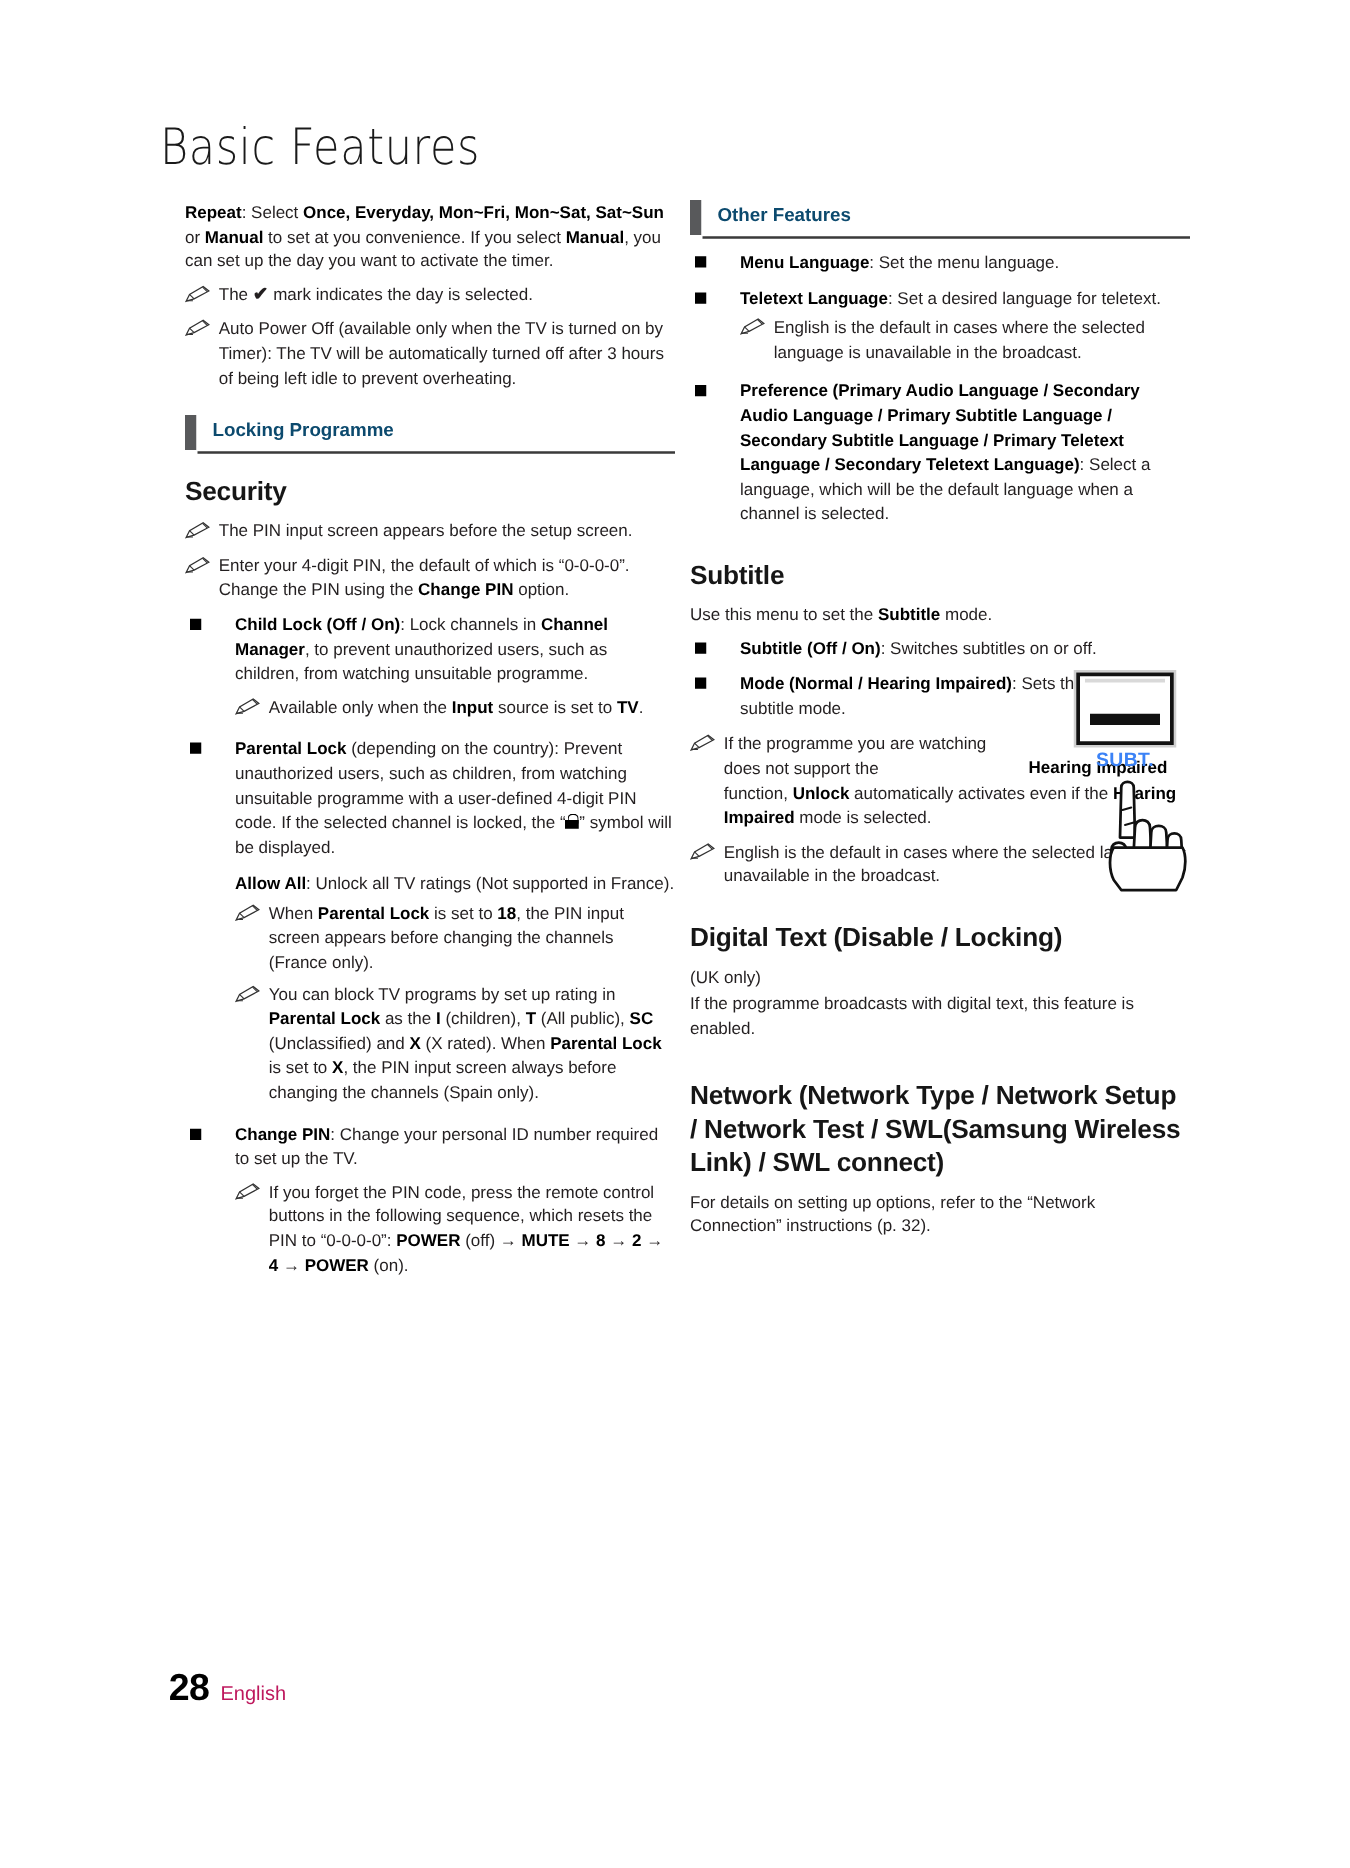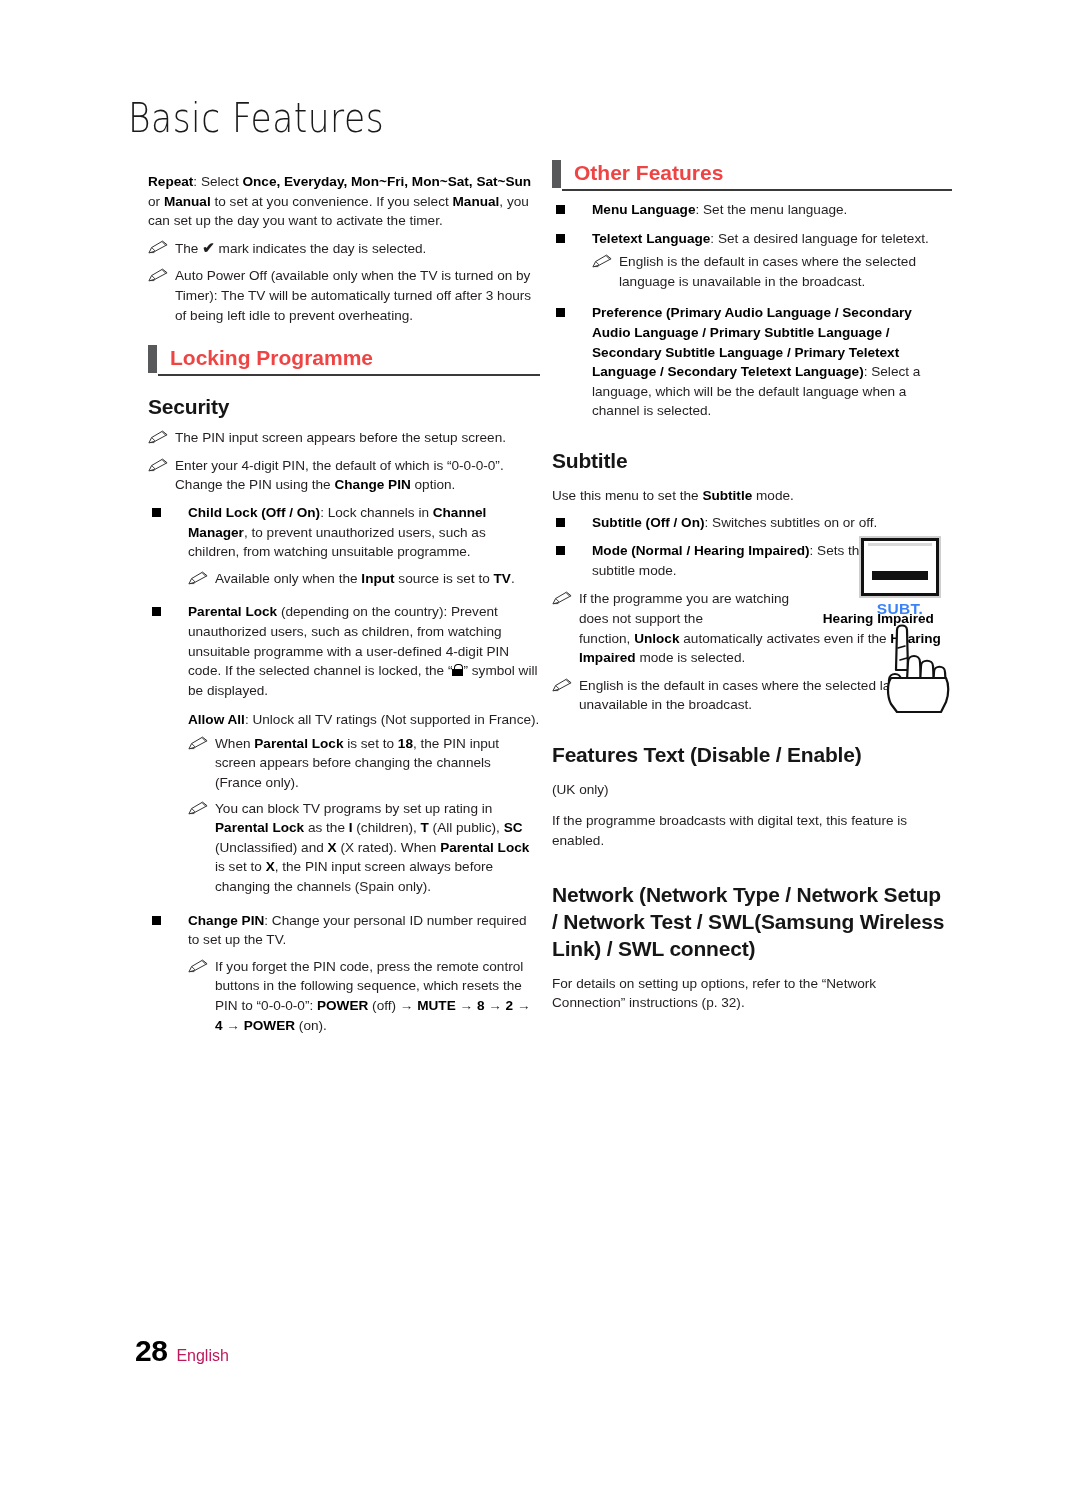--- a/index.html
+++ b/index.html
@@ -56,23 +56,23 @@
   }
   .section-head .bar {
     position: absolute;
     left: 0;
     top: 0;
     width: 9px;
     height: 28px;
     background: #58595b;
   }
   .section-head .txt {
-    font-size: 21px;
+    font-size: 15px;
     font-weight: bold;
-    color: #ef4444;
+    color: #0c4a6e;
     line-height: 26px;
     display: block;
   }
   .section-head .rule {
     position: absolute;
     left: 10px;
     right: 0;
     bottom: -1px;
     height: 2px;
     background: #3a3a3a;
@@ -91,21 +91,21 @@
     letter-spacing: -0.2px;
   }
   .sub-head .rule {
     margin-top: 3px;
     height: 3px;
     background: linear-gradient(to right, #6d6e71 0%, #b9babc 45%, #e4e5e6 100%);
   }
 
   
   p.body {
-    margin: 12px 0 7px 0;
+    margin: 0 0 7px 0;
     font-size: 13.6px;
     line-height: 19.6px;
   }
 
   
   .bullet {
     position: relative;
     padding-left: 40px;
     margin-bottom: 9px;
   }
@@ -473,21 +473,21 @@
           <polygon points="1,14 4,8 16,1 21,5 8,12" fill="#fff" stroke="#333" stroke-width="1.1"></polygon>
           <line x1="4" y1="8" x2="8" y2="12" stroke="#333" stroke-width="1"></line>
           <line x1="15.5" y1="1.6" x2="19.5" y2="5.6" stroke="#333" stroke-width="1"></line>
           <line x1="2.2" y1="13.6" x2="7" y2="13.6" stroke="#333" stroke-width="1"></line>
         </svg>
       </span>
       <span>English is the default in cases where the selected language is unavailable in the broadcast.</span>
     </div>
 
     <div class="sub-head" style="margin-top:26px;">
-      <span class="txt">Features Text (Disable / Enable)</span>
+      <span class="txt">Digital Text (Disable / Locking)</span>
       <span class="rule"></span>
     </div>
 
     <p class="body" style="margin-bottom:2px;">(UK only)</p>
     <p class="body">If the programme broadcasts with digital text, this feature is enabled.</p>
 
     <div class="sub-head" style="margin-top:30px;">
       <span class="txt">Network (Network Type / Network Setup / Network Test / SWL(Samsung Wireless Link) / SWL connect)</span>
       <span class="rule"></span>
     </div>

